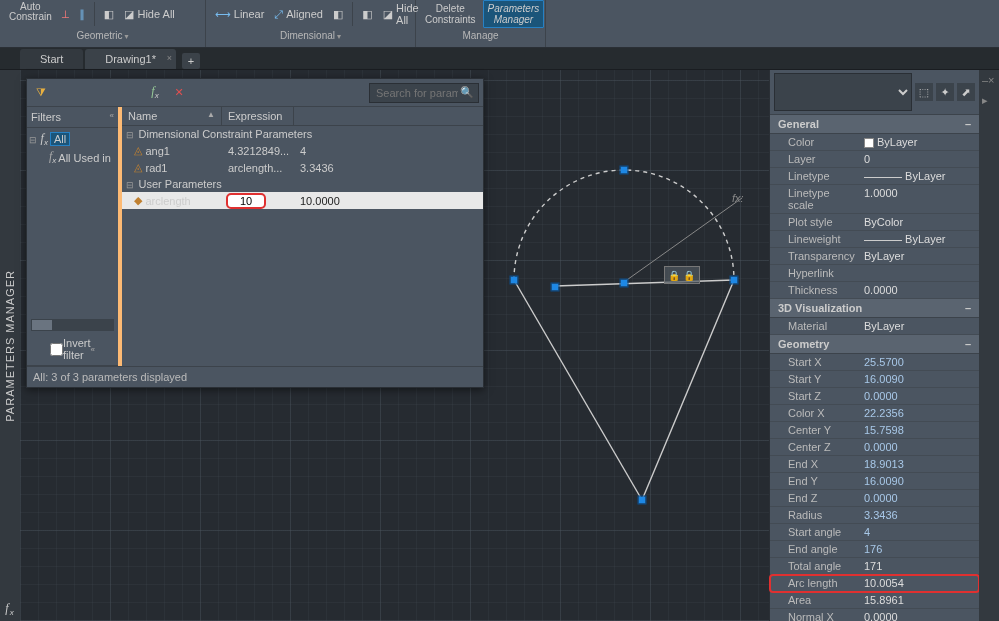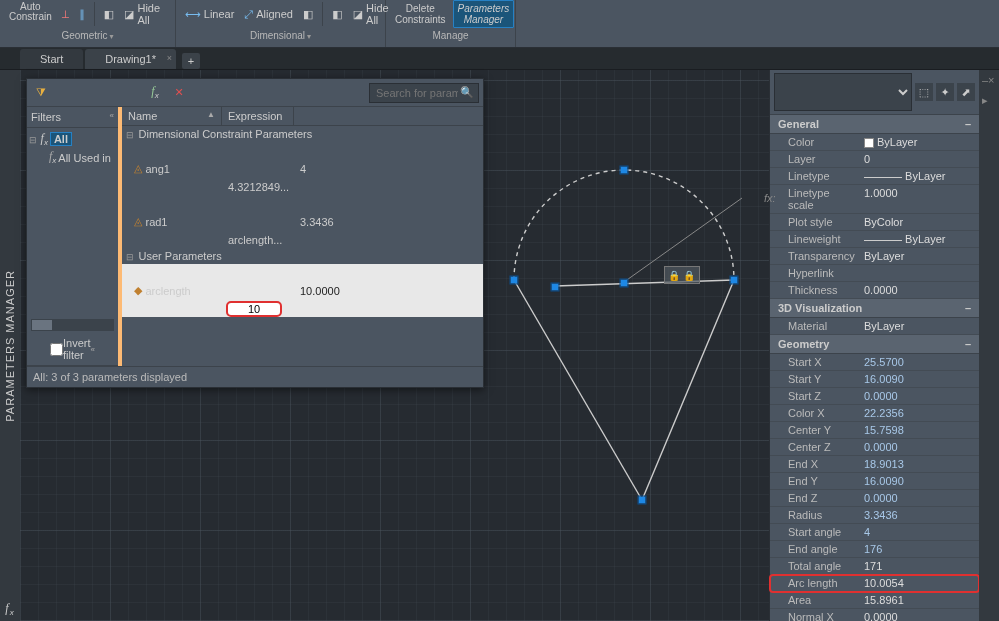--- a/index.html
+++ b/index.html
@@ -47,26 +47,26 @@
   .pm-tree-row.sel { background:#1b557a; border:1px solid #2681c4; padding:0 2px; }
   .pm-grid { flex:1; display:flex; flex-direction:column; }
   .pm-grid-hdr { display:flex; border-bottom:1px solid #3c434b; }
   .pm-col { padding:3px 6px; border-right:1px solid #3c434b; }
   .pm-col.name { width:100px; display:flex; justify-content:space-between; }
   .pm-col.expr { width:72px; }
   .pm-col.val { flex:1; }
   .pm-group { padding:2px 4px; color:#aaa; display:flex; align-items:center; gap:3px; }
   .pm-row { display:flex; align-items:center; }
   .pm-row .c1 { width:100px; padding:2px 2px 2px 12px; display:flex; align-items:center; gap:3px; }
-  .pm-row .c2 { width:72px; padding:2px 6px;margin-top:37px; }
+  .pm-row .c2 { width:72px; padding:2px 6px; }
   .pm-row .c3 { flex:1; padding:2px 6px; }
   .pm-row.sel { background:#e8e8e8; }
   .pm-row.sel .c1, .pm-row.sel .c3 { color:#222; }
   .pm-row.sel .c2 { color:#222; }
-  .expr-editbox { background:#fff; color:#000; padding:0 20px; outline:2px solid #e03030; border-radius:3px; display:inline-block; min-width:36px; text-align:left; }
+  .expr-editbox { background:#fff; color:#000; padding:0 12px; outline:2px solid #e03030; border-radius:3px; display:inline-block; min-width:36px; text-align:left; }
   .pm-footer { border-top:1px solid #3c434b; }
   .pm-invert { display:flex; align-items:center; padding:4px 23px; border-bottom:1px solid #3c434b; }
   .pm-status { padding:4px 6px; color:#bbb; }
   .pm-scroll { height:12px; background:#3b434b; display:flex; align-items:center; margin:0 4px 2px 4px; }
   .pm-scroll-thumb { height:10px; width:20px; background:#6a7480; margin-left:1px; }
   
   .grip { position:absolute; width:7px; height:7px; background:#1e88e5; outline:1px solid #0d4d87; transform:translate(-50%,-50%); z-index:5; }
   .fx-label { position:absolute; color:#888; font-style:italic; }
   .lock-badge { position:absolute; width:36px; height:18px; border:1px solid #777; background:rgba(80,88,96,0.7); display:flex; align-items:center; justify-content:center; gap:3px; }
   svg.geo { position:absolute; top:0; left:0; width:100%; height:100%; pointer-events:none; }
@@ -77,21 +77,21 @@
   .bylayer-swatch { display:inline-block; width:10px; height:10px; border:1px solid #888; background:#fff; vertical-align:middle; margin-right:3px;}
   .chev { font-size:8px; color:#aaa; }
   .sort-arrow { font-size:8px; color:#aaa; }
   .fx-icon { font-family:"Times New Roman",serif; font-style:italic; font-size:12px; }
   .fx-icon sub { font-size:8px; }
 </style>
 </head>
 <body>
 
 <div class="ribbon">
-  <div class="ribbon-group" style="width:176px;">
+  <div class="ribbon-group" style="width:206px;">
     <div class="ribbon-row">
       <div class="ribbon-item" style="flex-direction:column;line-height:1;height:26px;">
         <span style="white-space:pre;text-align:center;font-size:10px;">Auto
 Constrain</span>
       </div>
       <div style="display:flex;flex-direction:column;gap:0;">
         <div class="ribbon-item">
             <span style="color:#e77;">⟂</span>
           </div>
       </div>
@@ -188,21 +188,21 @@
       <div class="pm-body">
         <div class="pm-filters">
           <div class="pm-filters-hdr">
             <span>Filters</span>
             <span class="chev">«</span>
           </div>
           <div class="pm-tree">
             <div class="pm-tree-row">
               <span class="exp"></span>
               <span class="fx-icon">f<sub>x</sub></span>
-              <span class="pm-tree-row sel" style="padding:0 3px;font-weight:bold;">All</span>
+              <span class="pm-tree-row sel" style="padding:0 3px;">All</span>
             </div>
             <div class="pm-tree-row" style="padding-left:20px;">
               <span class="fx-icon" style="color:#aaa;">f<sub>x</sub></span>
               <span>All Used in</span>
             </div>
           </div>
           <div style="margin-top:auto;">
             <div class="pm-scroll">
                 <div class="pm-scroll-thumb"></div>
               </div>
@@ -268,21 +268,21 @@
       <line x1="714" y1="210" x2="622" y2="430" stroke="#ccc" stroke-width="1.4"></line>
       <line x1="535" y1="216" x2="714" y2="210" stroke="#ccc" stroke-width="1.4"></line>
       <line x1="604" y1="212" x2="722" y2="128" stroke="#888" stroke-width="1"></line>
     </svg>
     <div class="grip" style="left:494px;top:210px;"></div>
     <div class="grip" style="left:604px;top:100px;"></div>
     <div class="grip" style="left:714px;top:210px;"></div>
     <div class="grip" style="left:535px;top:217px;"></div>
     <div class="grip" style="left:604px;top:213px;"></div>
     <div class="grip" style="left:622px;top:430px;"></div>
-    <div class="fx-label" style="left:744px;top:122px;">fx:</div>
+    <div class="fx-label" style="left:712px;top:122px;">fx:</div>
     <div class="lock-badge" style="left:644px;top:196px;">
       <span style="font-size:10px;">🔒</span>
       <span style="font-size:10px;">🔒</span>
     </div>
   </div>
 
   <div class="prop-panel">
     <div class="prop-header">
       <select class="prop-select">
         <option>Arc</option>

